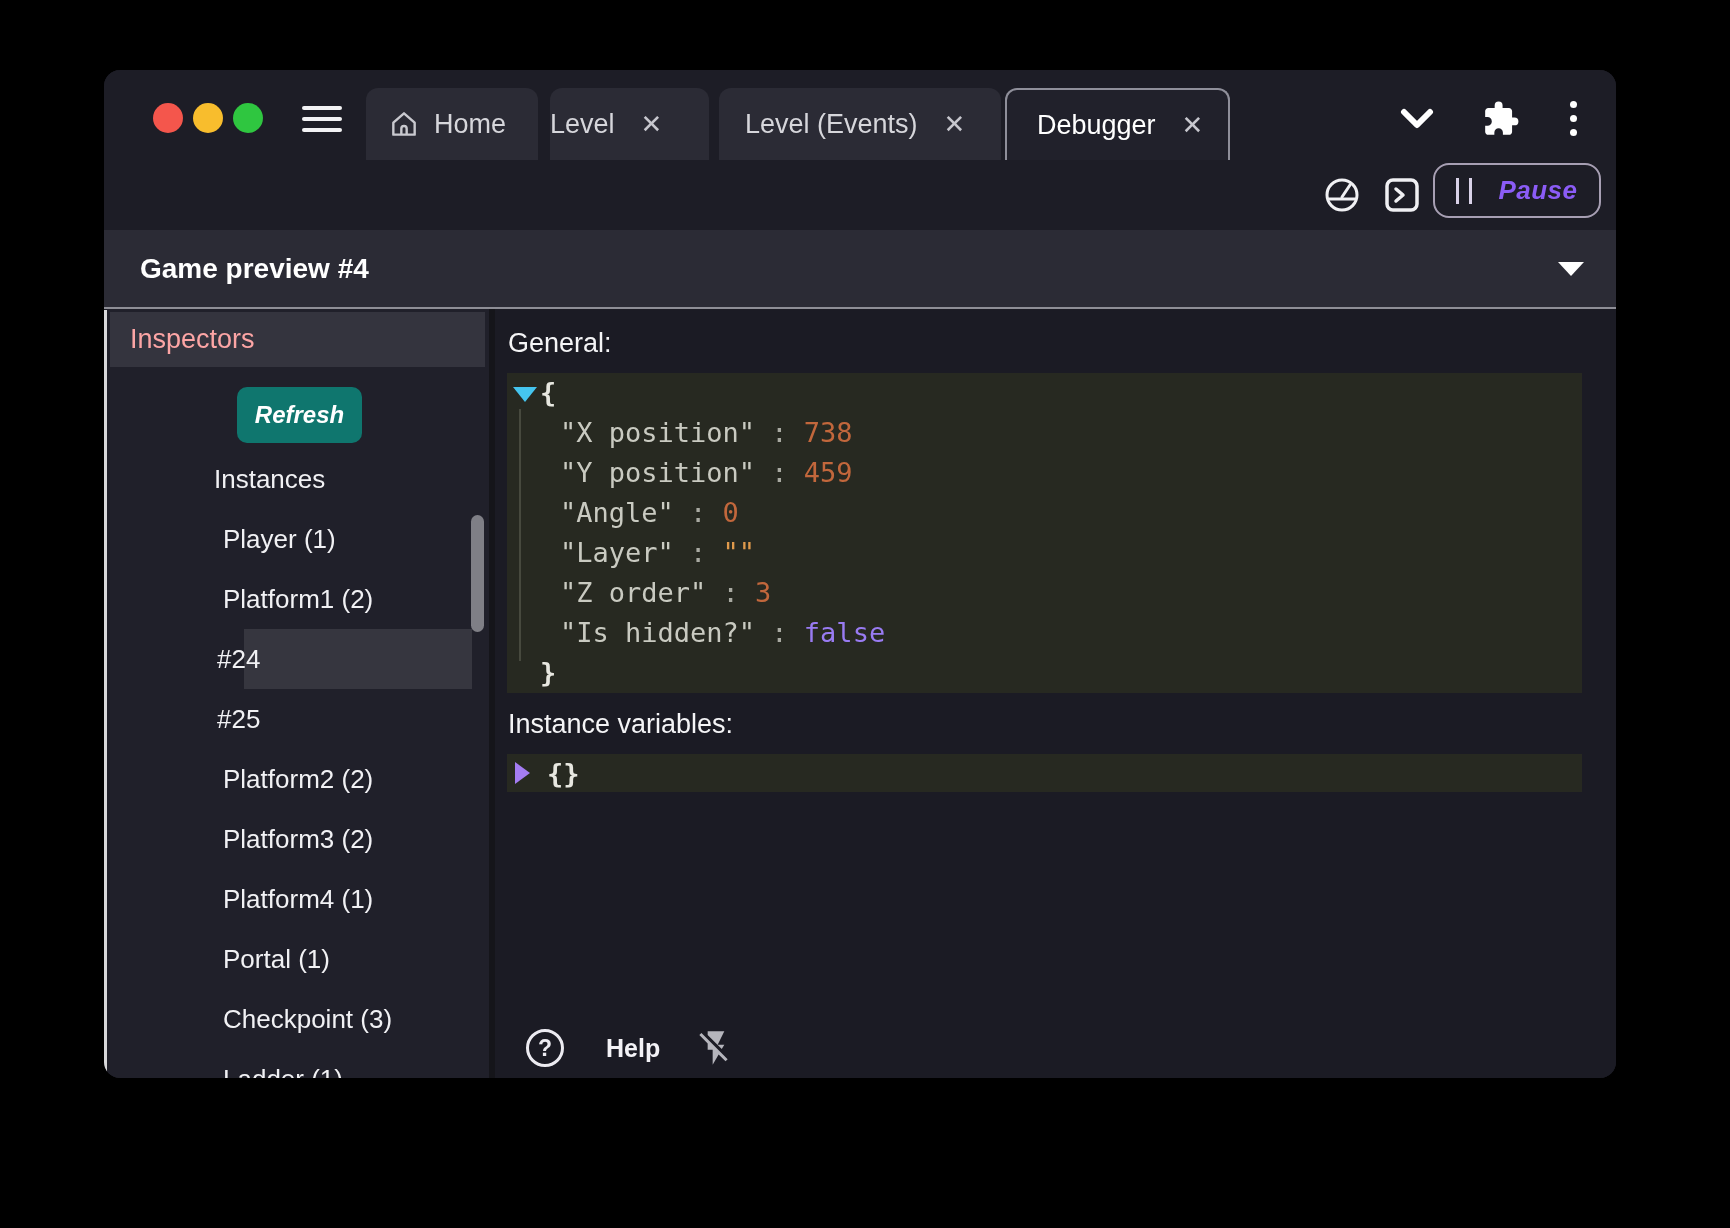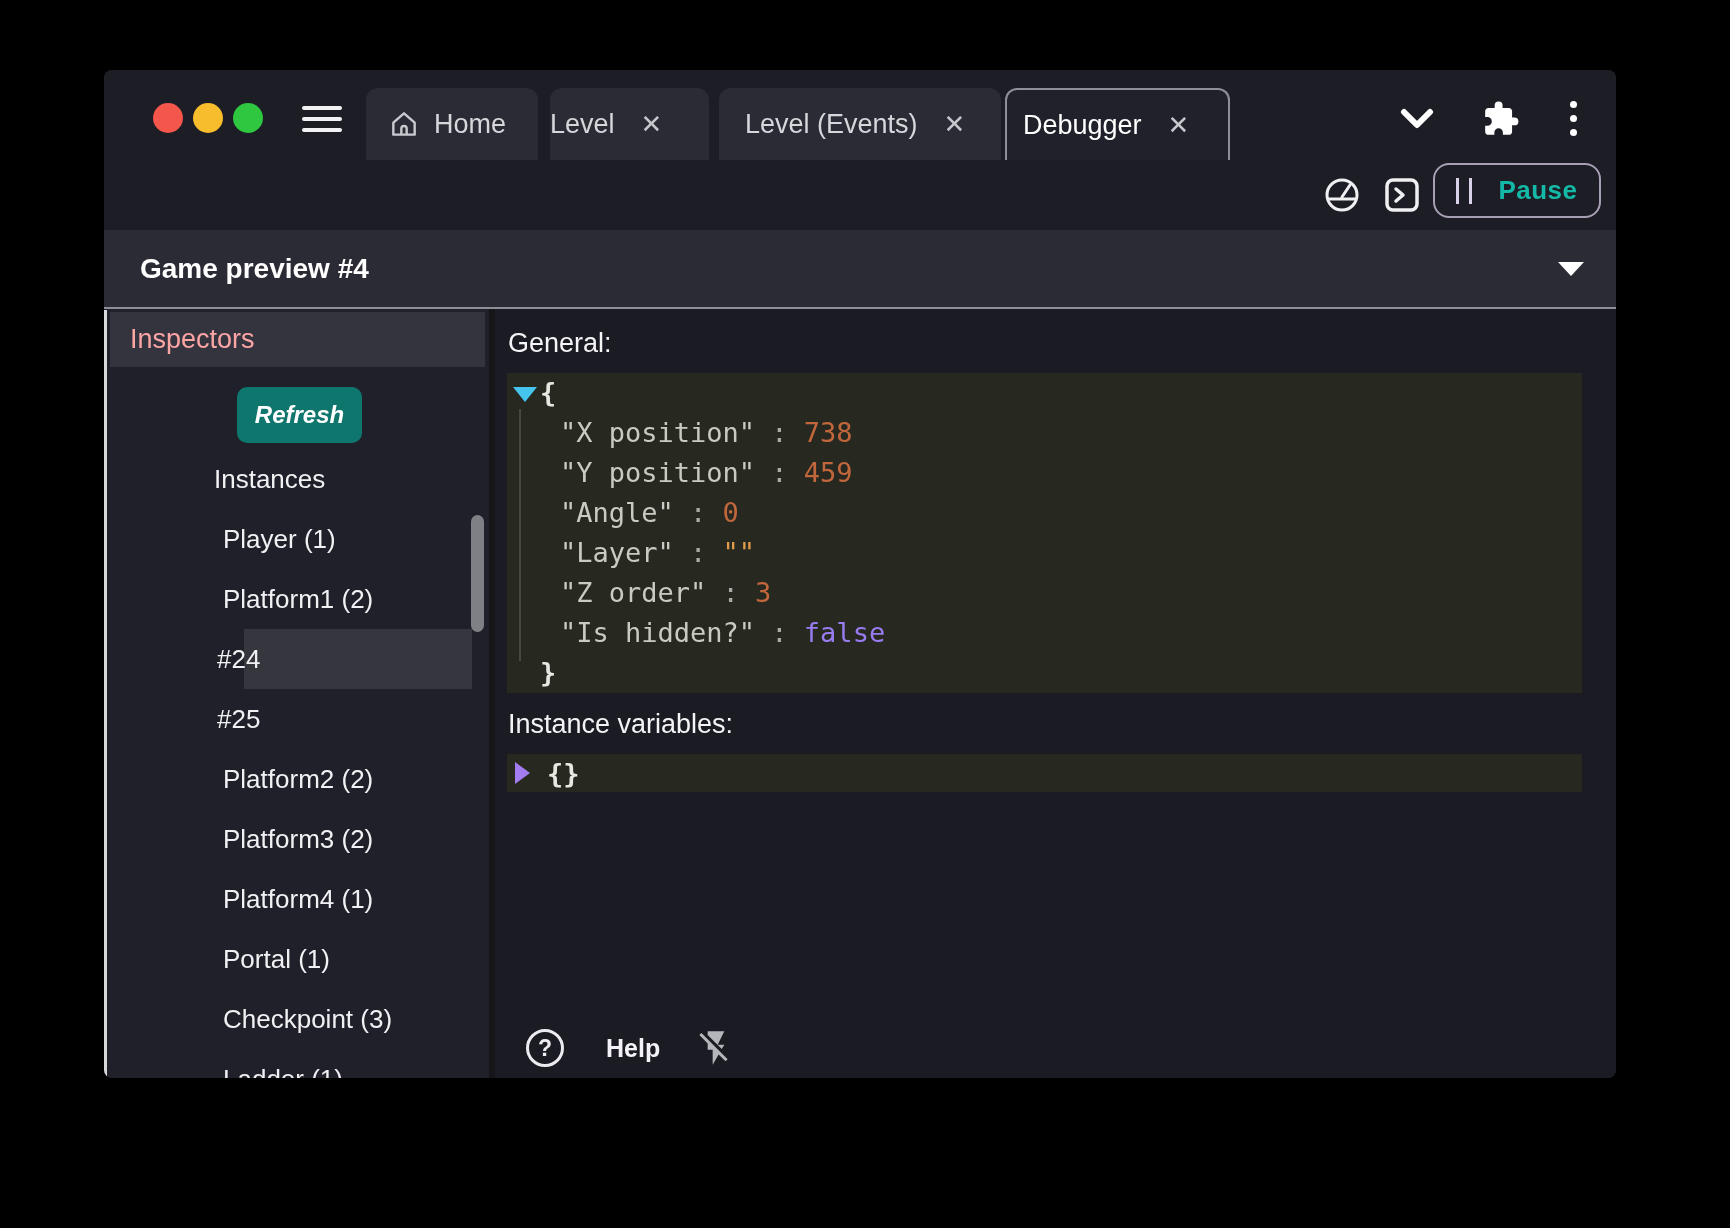--- a/index.html
+++ b/index.html
@@ -1,59 +1,59 @@
 <!DOCTYPE html>
 <html><head>
 <meta charset="utf-8">
 <style>
   * { margin:0; padding:0; box-sizing:border-box; }
   html,body { width:1730px; height:1228px; background:#000; overflow:hidden;
     font-family:"Liberation Sans", sans-serif; }
 
   #window { position:absolute; left:104px; top:70px; width:1512px; height:1008px;
-    background:#1d1d26; border-radius:8px; overflow:hidden;
+    background:#1d1d26; border-radius:16px; overflow:hidden;
     box-shadow:0 25px 80px rgba(0,0,0,.7); }
 
   
   .titlebar { position:absolute; left:0; top:0; width:100%; height:90px; background:#1d1d26; }
   .light { position:absolute; top:33px; width:30px; height:30px; border-radius:50%; }
   #light-close{ left:49px; } #light-min{ left:89px; } #light-zoom{ left:129px; }
   .hamburger { position:absolute; left:198px; top:36px; width:40px; height:27px; cursor:pointer; }
   .hamburger span { position:absolute; left:0; width:40px; height:4px; background:#f2f2f4; border-radius:2px; }
   .hamburger span:nth-child(1){top:0;} .hamburger span:nth-child(2){top:11px;} .hamburger span:nth-child(3){top:22px;}
 
   .tab { position:absolute; top:18px; height:72px; background:#2b2b35;
     border-radius:12px 12px 0 0; color:#d6d6db; font-size:27px;
     display:flex; align-items:center; cursor:pointer; }
   .tab .label { white-space:nowrap; }
   .tab .close { margin-left:26px; font-size:26px; color:#c7c7ce; font-weight:300; line-height:1; }
   #tab-home { left:262px; width:172px; padding-left:22px; }
   #tab-home .label { margin-left:14px; }
   #tab-level { left:446px; width:159px; }
   #tab-level-events { left:615px; width:282px; padding-left:26px; }
-  #tab-debugger { left:901px; width:225px; padding-left:16px;
+  #tab-debugger { left:901px; width:225px; padding-left:30px;
     background:#21212b; border:2px solid #8f8f9a; border-bottom:none; color:#ffffff; }
   .home-ico { width:32px; height:32px; flex:0 0 auto; }
 
   .top-right-ico { position:absolute; top:30px; cursor:pointer; }
   #chevron-top { left:1296px; top:38px; }
   #puzzle { left:1378px; }
   #kebab { left:1466px; top:31px; width:8px; }
   #kebab i { display:block; width:7px; height:7px; border-radius:50%; background:#fff; margin:0 0 7px 0; }
 
   
   .toolbar { position:absolute; left:0; top:90px; width:100%; height:70px; background:#1d1d26; }
   #profiler-btn { position:absolute; left:1218px; top:15px; width:40px; height:40px; cursor:pointer; }
   #console-btn { position:absolute; left:1278px; top:15px; width:40px; height:40px; cursor:pointer; }
   #pause-btn { position:absolute; left:1329px; top:3px; width:168px; height:55px;
     border:2px solid #a79fb3; border-radius:16px; display:flex; align-items:center;
     justify-content:center; gap:26px; cursor:pointer; }
   .pause-bars { display:flex; gap:10px; }
   .pause-bars i { display:block; width:3px; height:26px; background:#d9d2e8; }
-  #pause-btn .label { color:#14b8a6; font-weight:bold; font-size:26px; letter-spacing:.5px; }
+  #pause-btn .label { color:#8b5cf6; font-weight:bold; font-size:26px; letter-spacing:.5px;font-style:italic; }
 
   
   .preview-strip { position:absolute; left:0; top:160px; width:100%; height:77px;
     background:#2b2b35; display:flex; align-items:center; }
   .preview-strip .title { margin-left:36px; color:#ffffff; font-size:28px; font-weight:600; }
   .strip-caret { position:absolute; right:32px; top:32px; width:0; height:0;
     border-left:13px solid transparent; border-right:13px solid transparent;
     border-top:14px solid #ffffff; cursor:pointer; }
   .strip-divider { position:absolute; left:0; top:237px; width:100%; height:2px; background:#8e8e96; }
 

